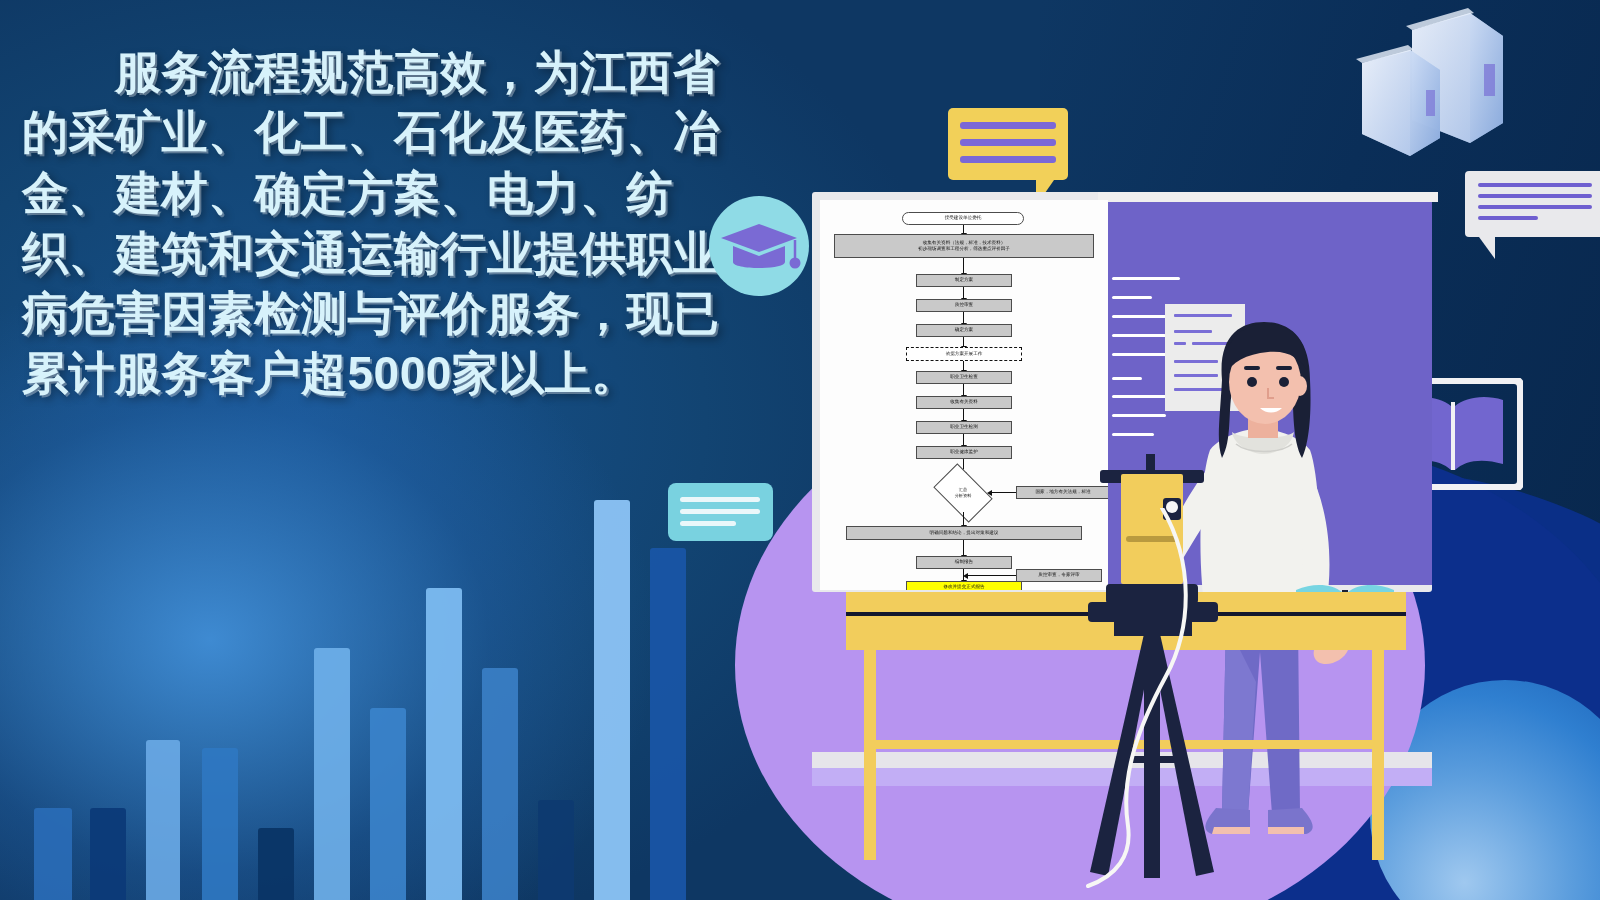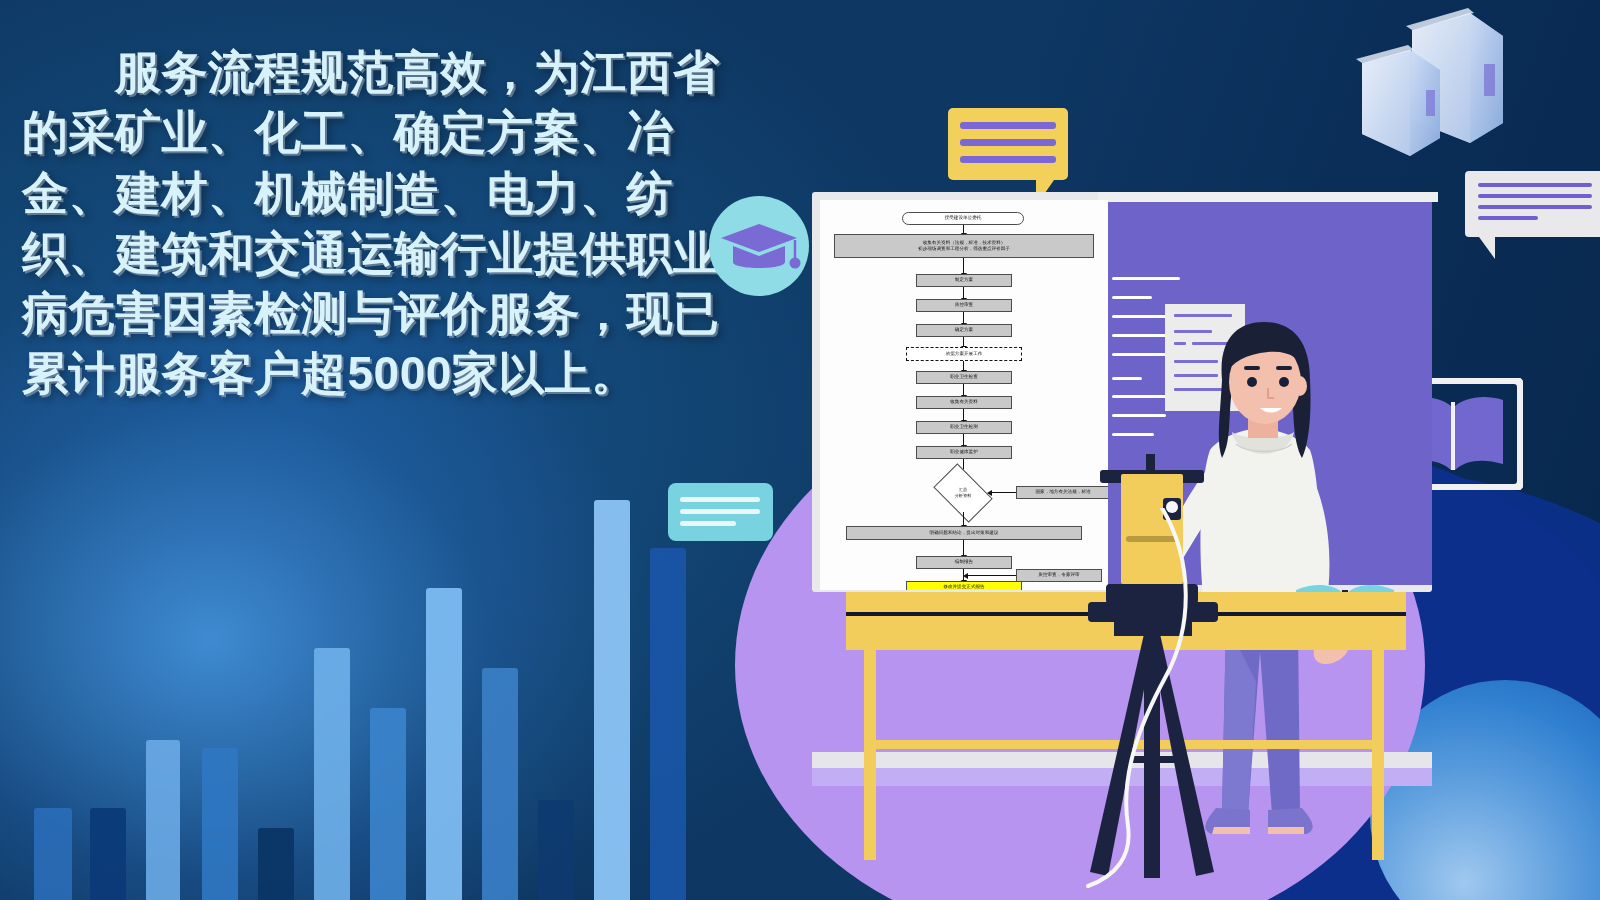--- a/index.html
+++ b/index.html
@@ -224,21 +224,21 @@
     <div class="bar" style="height: 400px; width: 36px; left: 594px; background: rgb(140, 196, 245); opacity: 0.95;"></div>
     <div class="bar" style="height: 352px; width: 36px; left: 650px; background: rgb(26, 86, 168); opacity: 0.9;"></div>
   </div>
 
 <div id="navy-swoop2"></div>
 <div id="navy-swoop"></div>
 <div id="glow-circle"></div>
 
 <div id="purple-ellipse"></div>
 
-<div id="headline" class="nosel">　　服务流程规范高效，为江西省的采矿业、化工、确定方案、冶金、建材、机械制造、电力、纺织、建筑和交通运输行业提供职业病危害因素检测与评价服务，现已累计服务客户超5000家以上。</div>
+<div id="headline" class="nosel">　　服务流程规范高效，为江西省的采矿业、化工、石化及医药、冶金、建材、确定方案、电力、纺织、建筑和交通运输行业提供职业病危害因素检测与评价服务，现已累计服务客户超5000家以上。</div>
 
 <div id="books">
   <svg viewBox="0 0 190 175" width="190" height="175">
     <defs>
       <linearGradient id="bkA" x1="0" y1="0" x2="1" y2="1">
         <stop offset="0%" stop-color="#dbe6f8"></stop>
           <stop offset="100%" stop-color="#9db9e4"></stop>
       </linearGradient>
       <linearGradient id="bkB" x1="0" y1="0" x2="1" y2="1">
         <stop offset="0%" stop-color="#cfdef6"></stop>

